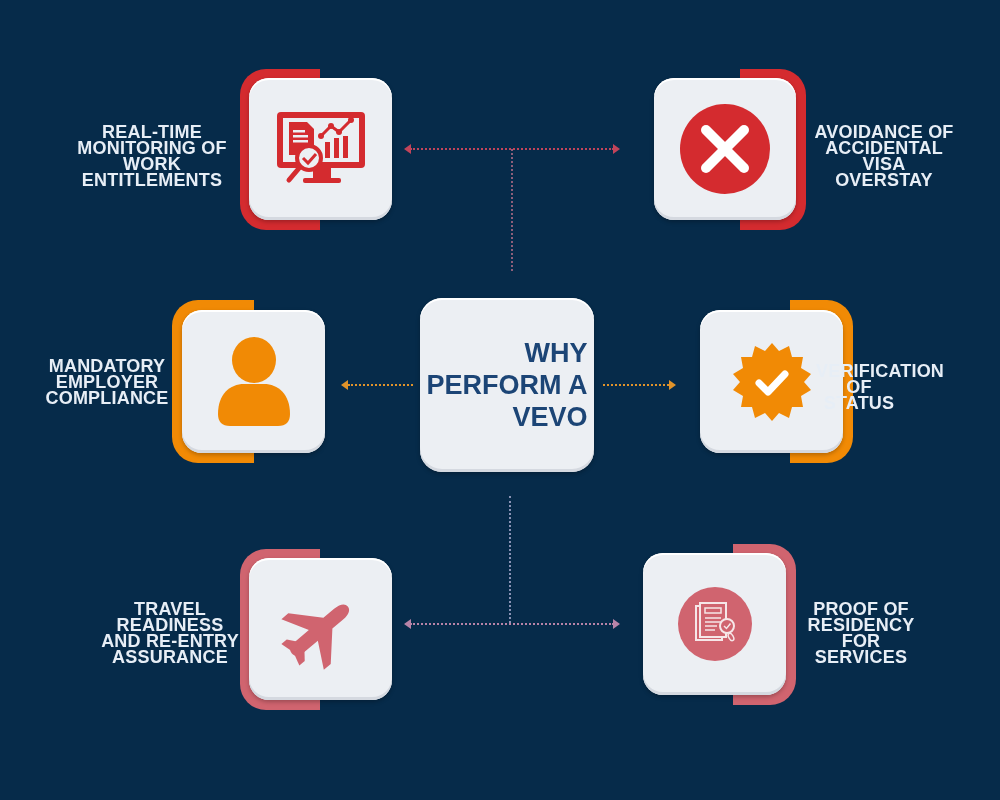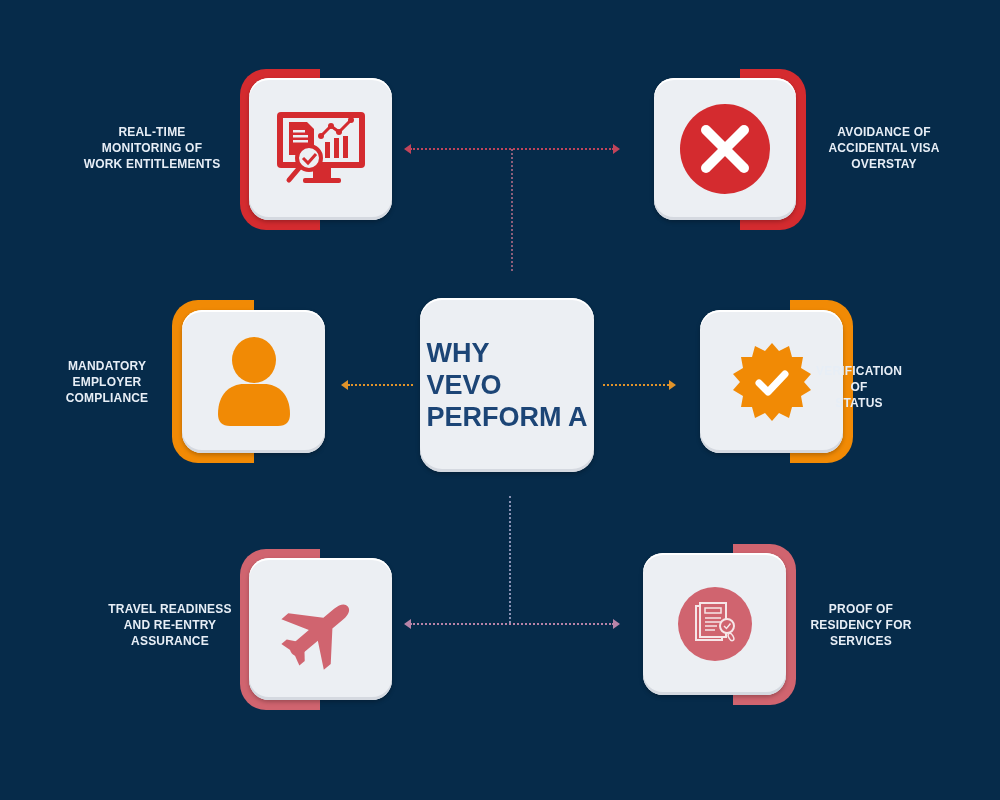--- a/index.html
+++ b/index.html
@@ -8,26 +8,26 @@
     background: #062b4a;
     font-family: "Liberation Sans", "DejaVu Sans", sans-serif;
   }
   .bracket { position: absolute; border-radius: 26px; }
   .card {
     position: absolute; background: #eceff3; border-radius: 20px;
     box-shadow: inset 0 -3px 0 #d5d9e0, inset 0 2px 0 #ffffff, 0 2px 4px rgba(0,0,0,0.25);
     display: flex; align-items: center; justify-content: center;
   }
   .label {
-    position: absolute; color: #e7eef6; font-weight: bold; font-size: 12px;
+    position: absolute; color: #e7eef6; font-weight: bold; font-size: 18px;
     line-height: 16px; text-align: center; letter-spacing: 0.2px;
   }
   .label span { display: block; }
   .center-title {
-    color: #1c4576; font-weight: bold; font-size: 27px; line-height: 32px; text-align: left;
+    color: #1c4576; font-weight: bold; font-size: 27px; line-height: 32px; text-align: right;
   }
   .center-title span { display: block; }
   .hline { position: absolute; height: 0; border-top: 2px dotted; }
   .vline { position: absolute; width: 0; border-left: 2px dotted; }
   .arrow-l, .arrow-r { position: absolute; width: 0; height: 0; border-top: 5px solid transparent; border-bottom: 5px solid transparent; }
   .arrow-l { border-right: 7px solid; }
   .arrow-r { border-left: 7px solid; }
 </style>
 </head>
 <body>
@@ -43,22 +43,22 @@
 <div class="arrow-r" style="left:669px; top:380px; border-left-color:#e0932a;"></div>
 
 <div class="vline" style="left:509px; top:496px; height:127px; border-color:#8a93b5;"></div>
 <div class="hline" style="left:410px; top:623px; width:204px; border-color:#b884a8;"></div>
 <div class="arrow-l" style="left:404px; top:619px; border-right-color:#b884a8;"></div>
 <div class="arrow-r" style="left:613px; top:619px; border-left-color:#b884a8;"></div>
 
 <div class="card" style="left:420px; top:298px; width:174px; height:174px; border-radius:22px;">
   <div class="center-title">
     <span>WHY</span>
+    <span>PERFORM A</span>
     <span>VEVO</span>
-    <span>PERFORM A</span>
   </div>
 </div>
 
 <div class="bracket" style="left:240px; top:69px; width:80px; height:161px; background:#d42b2f; border-radius:26px 0 0 26px;"></div>
 <div class="card" style="left:249px; top:78px; width:143px; height:142px;">
   <svg width="96" height="86" viewBox="0 0 96 86">
     <rect x="4" y="6" width="88" height="56" rx="4" fill="#d42b2f"></rect>
     <rect x="10" y="12" width="76" height="44" fill="#eceff3"></rect>
     <rect x="40" y="62" width="18" height="10" fill="#d42b2f"></rect>
     <rect x="30" y="72" width="38" height="5" rx="2" fill="#d42b2f"></rect>

